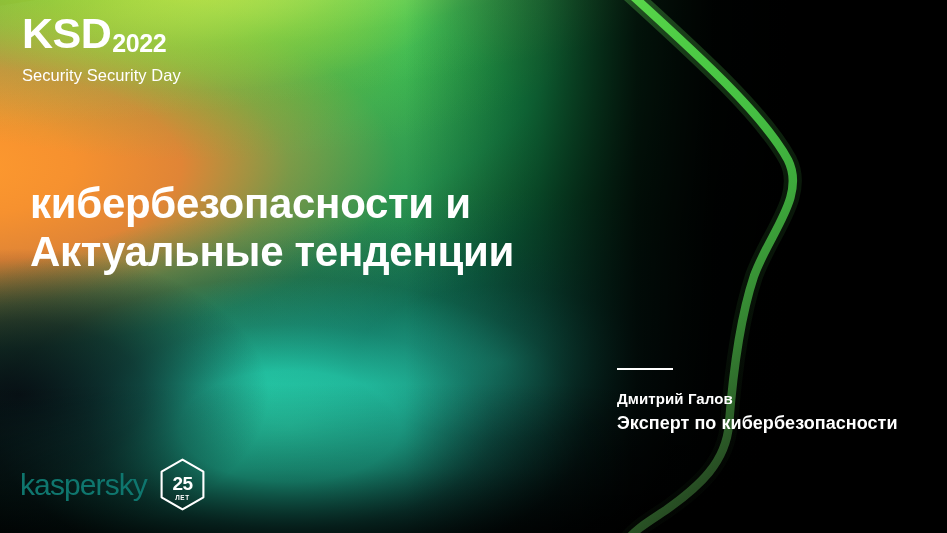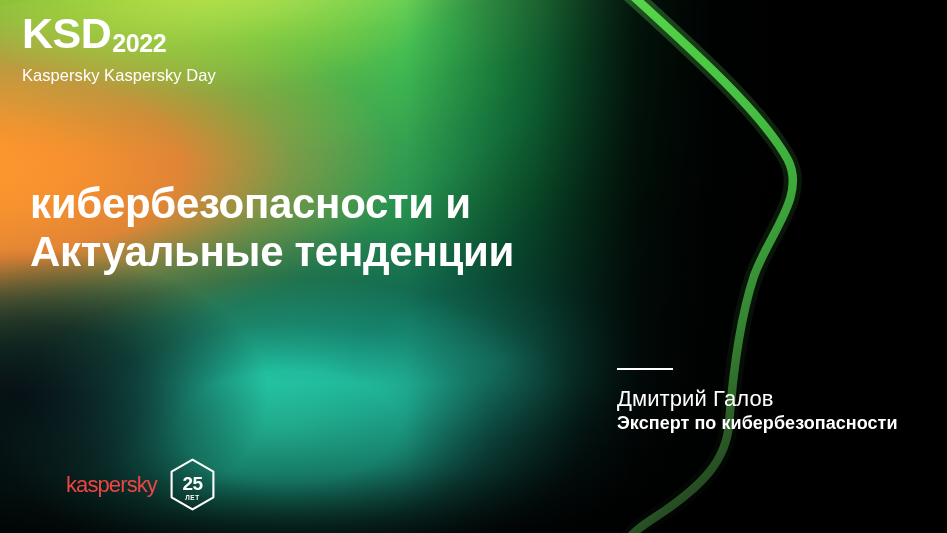--- a/index.html
+++ b/index.html
@@ -170,48 +170,47 @@
     top: 368px;
     color: #ffffff;
   }
   .speaker-rule {
     width: 56px;
     height: 2px;
     background: #ffffff;
     margin-bottom: 17px;
   }
   .speaker-name {
-    font-size: 22px;
-    font-weight: normal;
+    font-size: 15px;
+    font-weight: bold;
     line-height: 24px;
     letter-spacing: 0.1px;
   }
   .speaker-role {
     font-size: 18px;
     font-weight: bold;
     line-height: 20px;
     letter-spacing: 0.05px;
     margin-top: 2px;
   }
 
   
   .kl-logo {
     position: absolute;
     left: 20px;
     bottom: 22px;
     display: flex;
     align-items: center;
   }
   .kl-word {
-    color: #ef4444;
-    font-size: 22px;
+    color: #0f766e;
+    font-size: 30px;
     font-weight: normal;
     letter-spacing: -0.9px;
     line-height: 1;
-    margin-left: 46px;
   }
   .kl-badge {
     margin-left: 12px;
     position: relative;
     width: 47px;
     height: 53px;
   }
   .kl-badge svg { display: block; }
 </style>
 </head>
@@ -259,21 +258,21 @@
              C 740,318 733,372 729,424
              C 726,462 700,486 666,510
              C 648,522 634,530 626,542" fill="none" stroke="url(#curveGrad)" stroke-width="8.5" stroke-linecap="round"></path>
   </svg>
 
   <div class="ksd-lockup">
     <div class="ksd-row">
       <span class="ksd-mark">KSD</span>
       <span class="ksd-year">2022</span>
     </div>
-    <div class="ksd-sub">Kaspersky Kaspersky Day</div>
+    <div class="ksd-sub">Security Security Day</div>
   </div>
 
   <h1 class="title">
     <span class="title-line">кибербезопасности и</span>
     <span class="title-line">Актуальные тенденции</span>
   </h1>
 
   <div class="speaker">
     <div class="speaker-rule"></div>
     <div class="speaker-name">Дмитрий Галов</div>

